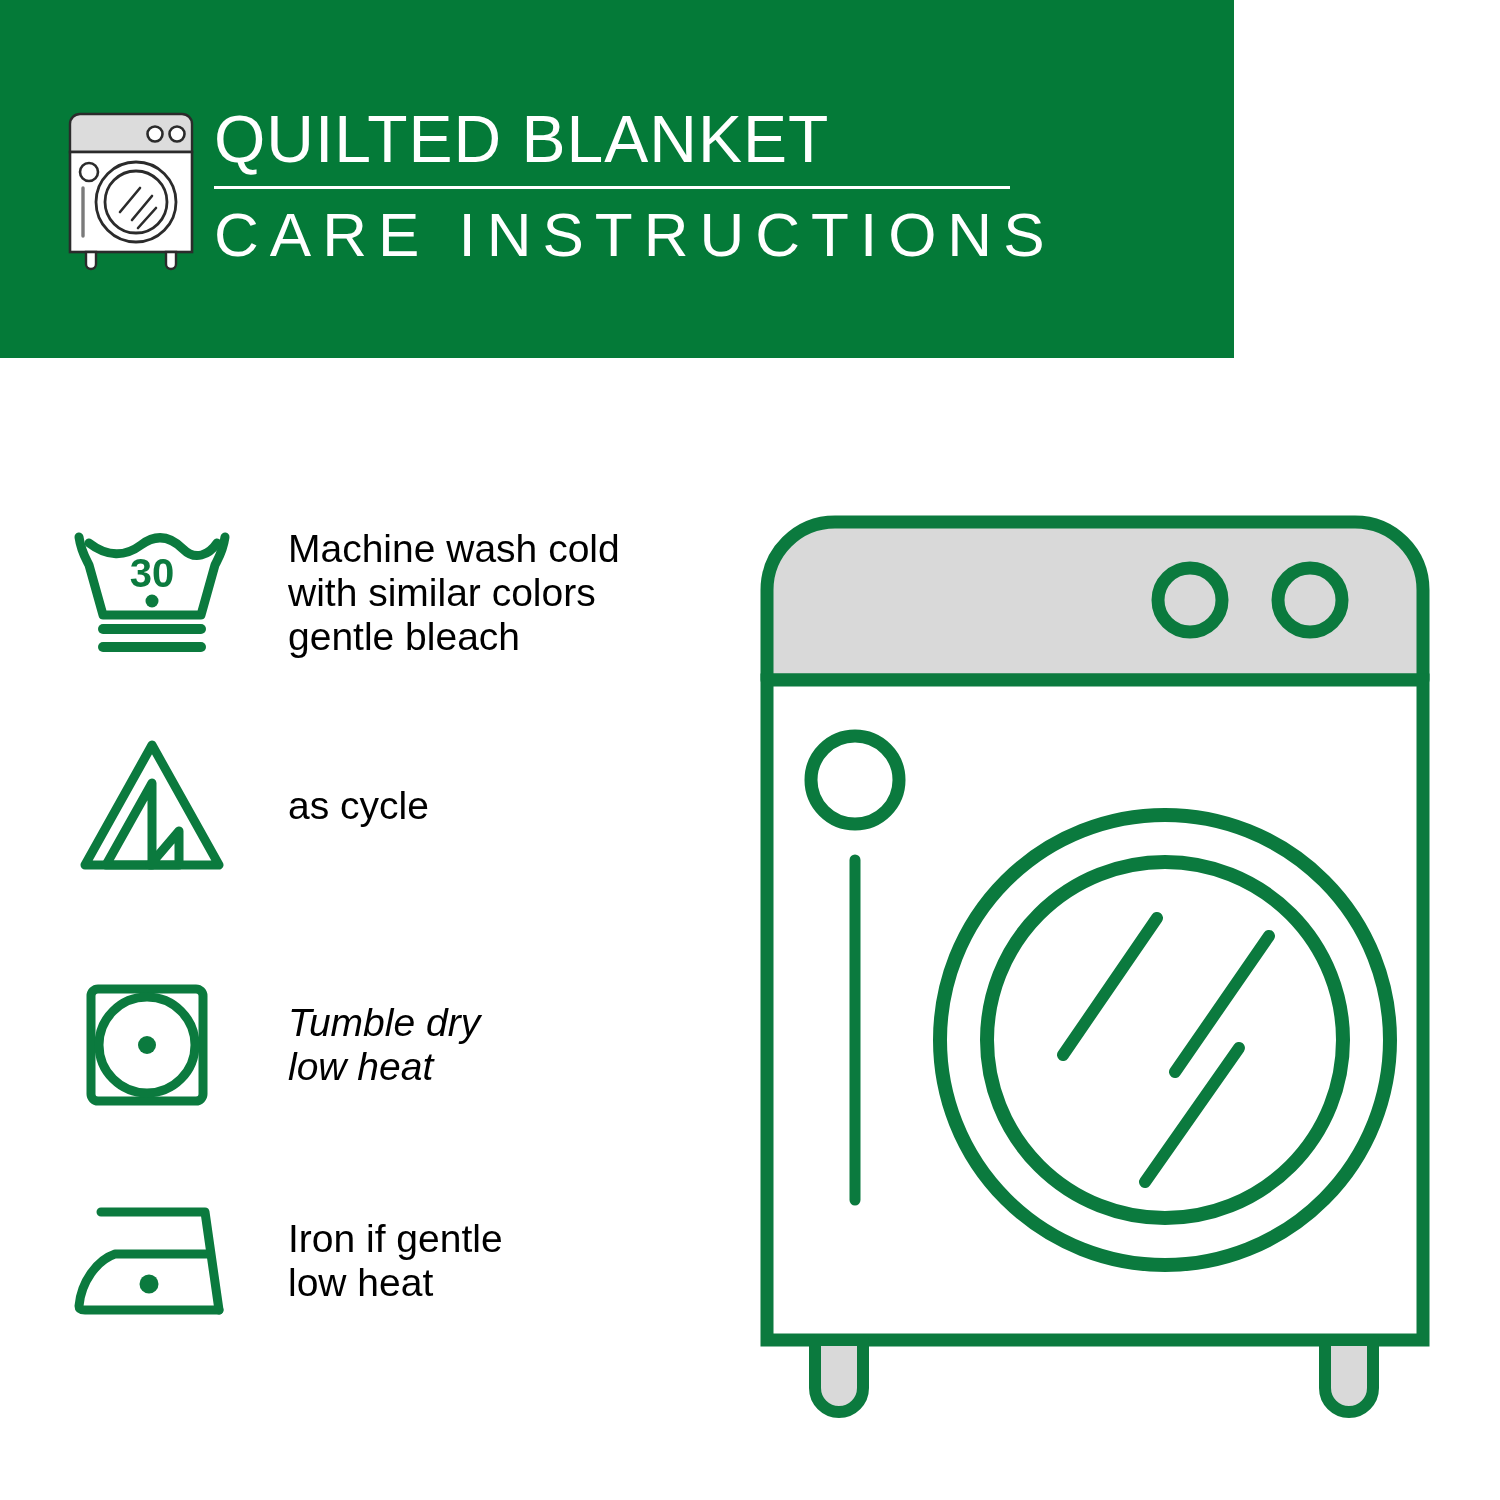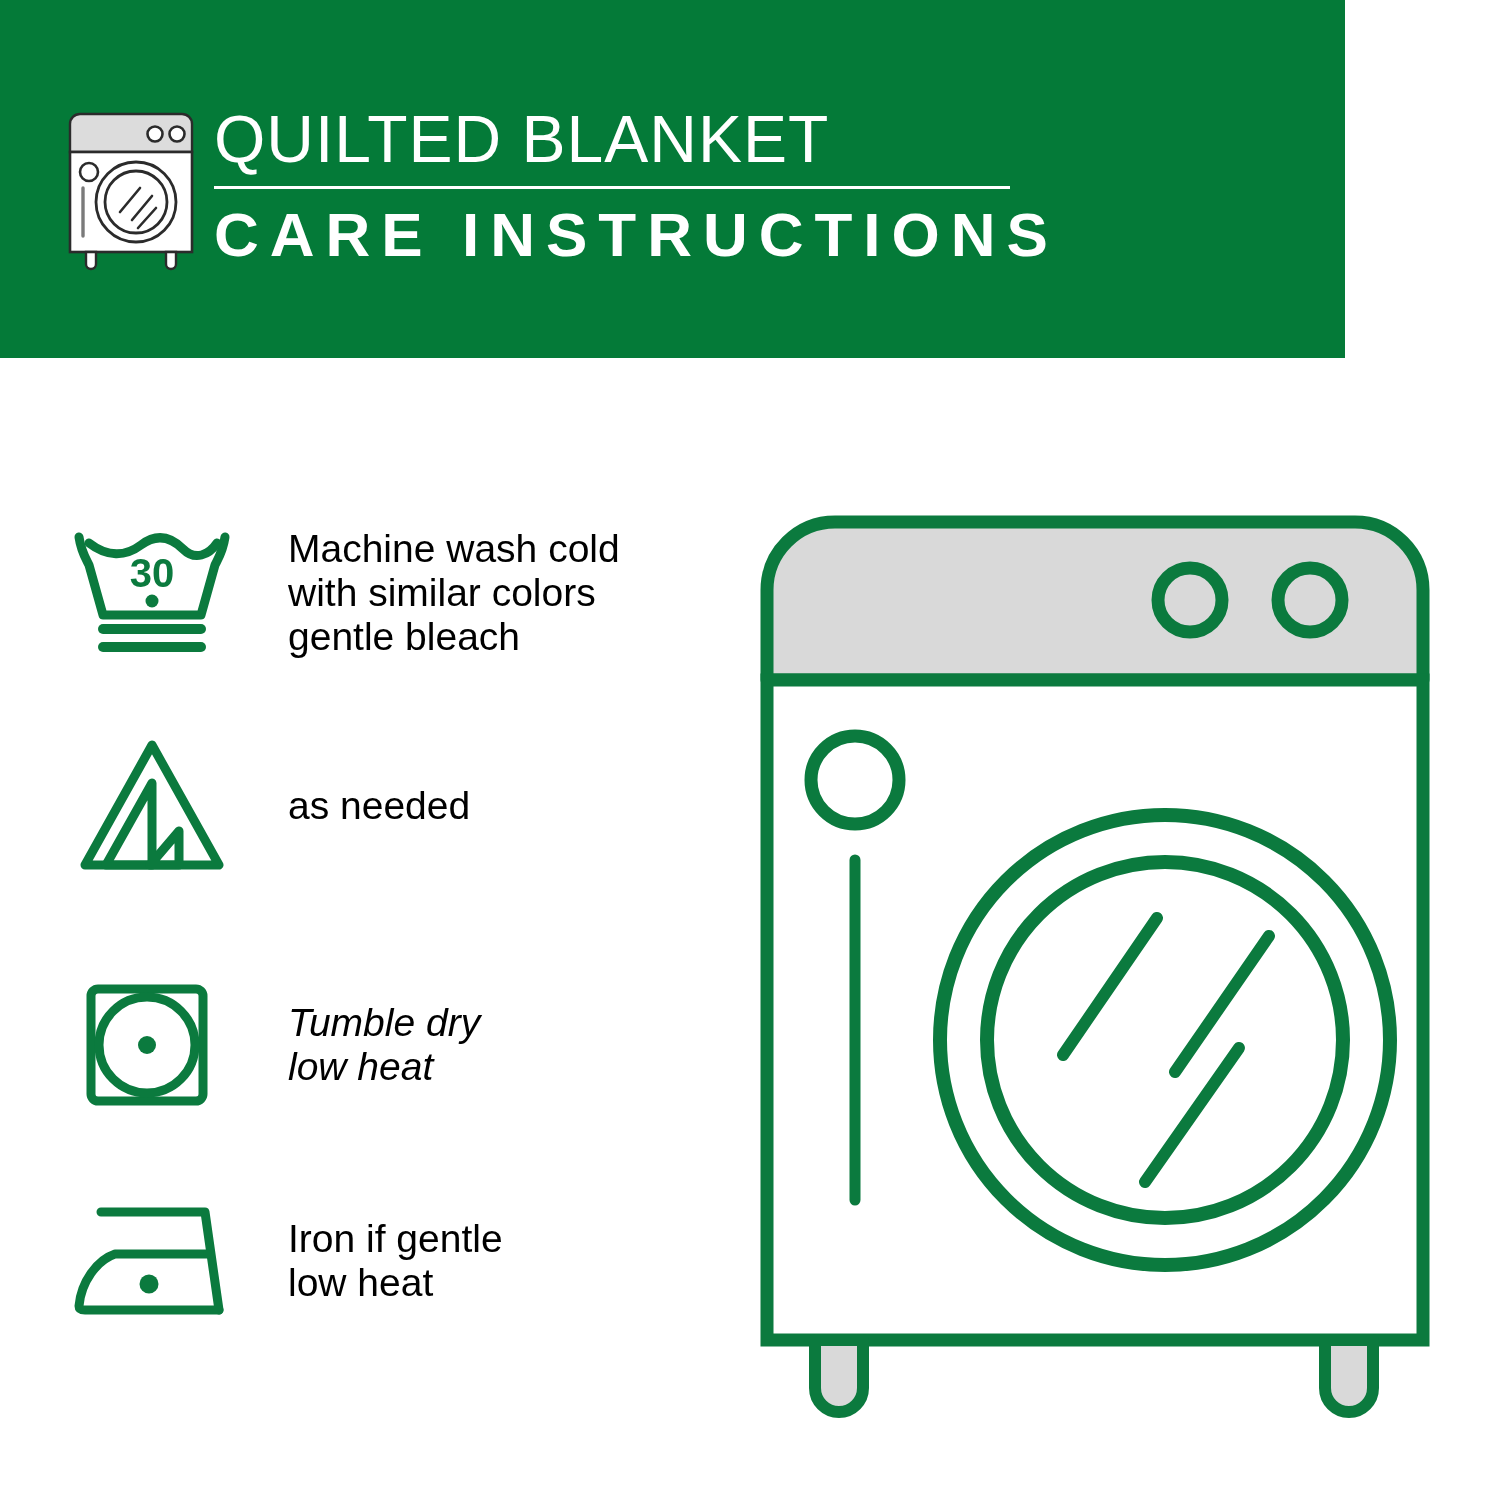--- a/index.html
+++ b/index.html
@@ -13,21 +13,21 @@
     font-family: "Liberation Sans", sans-serif;
     overflow: hidden;
     position: relative;
   }
 
   
   .header-band {
     position: absolute;
     left: 0;
     top: 0;
-    width: 1345px;
+    width: 1234px;
     height: 358px;
     background: #047A38;
     box-sizing: border-box;
   }
   .header-logo {
     position: absolute;
     left: 62px;
     top: 104px;
     width: 138px;
     height: 168px;
@@ -51,21 +51,21 @@
     width: 796px;
     height: 3px;
     background: #ffffff;
     margin-top: 8px;
     margin-bottom: 10px;
   }
   .header-subtitle {
     font-size: 62px;
     line-height: 72px;
     color: #ffffff;
-    font-weight: 700;
+    font-weight: 400;
     letter-spacing: 11px;
     white-space: nowrap;
     font-family: "Liberation Sans", sans-serif;
   }
 
   
   .care-list {
     position: absolute;
     left: 0;
     top: 358px;
@@ -186,21 +186,21 @@
         <g fill="none" stroke="#0B7A3E" stroke-width="9" stroke-linejoin="round" stroke-linecap="round">
 
           <path d="M85 14 L152 134 L18 134 Z"></path>
 
           <path d="M85 52 L85 134 L39 134 Z"></path>
           <path d="M112 100 L112 134 L83 134 Z"></path>
         </g>
       </svg>
     </div>
     <div class="care-text">
-      <span class="line">as needed</span>
+      <span class="line">as cycle</span>
     </div>
   </div>
 
   <div class="care-item care-item-3">
     <div class="care-icon">
       <svg viewBox="0 0 170 140" width="170" height="140" aria-hidden="true">
         <rect x="24" y="14" width="112" height="112" rx="7" ry="7" fill="none" stroke="#0B7A3E" stroke-width="9"></rect>
         <circle cx="80" cy="70" r="48" fill="none" stroke="#0B7A3E" stroke-width="9"></circle>
         <circle cx="80" cy="70" r="9" fill="#0B7A3E"></circle>
       </svg>

